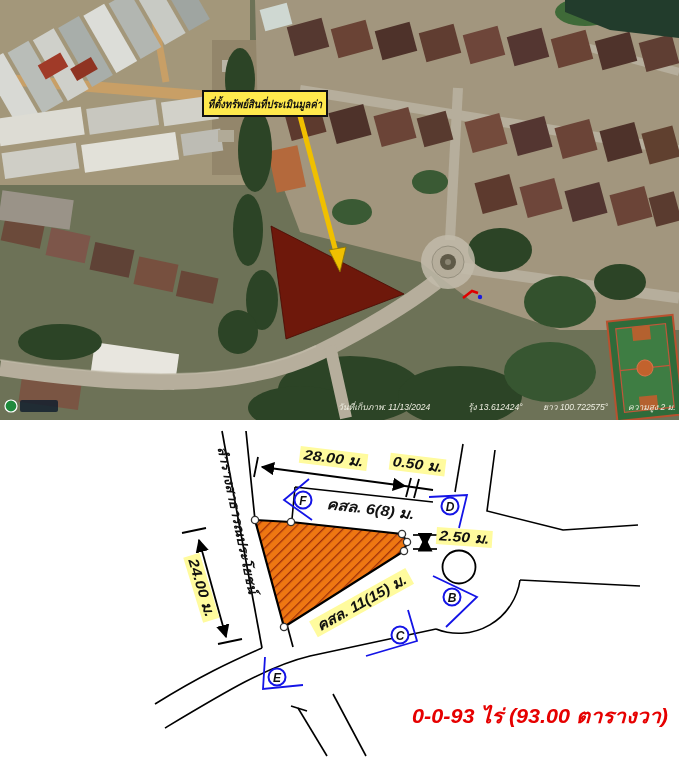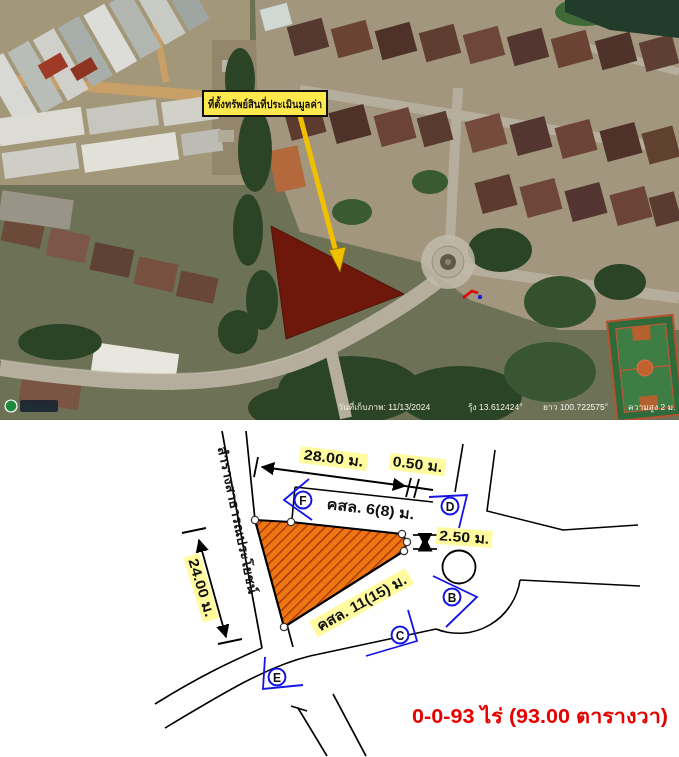--- a/index.html
+++ b/index.html
@@ -1,17 +1,17 @@
 <!DOCTYPE html>
 <html><head>
 <meta charset="utf-8">
 <style>
   html,body{margin:0;padding:0;background:#ffffff;}
   .page{position:relative;width:679px;height:757px;background:#ffffff;overflow:hidden;
-        font-family:"Liberation Sans", sans-serif;}
+        font-family:"Liberation Sans", sans-serif;font-style:italic;}
   .sat{position:absolute;left:0;top:0;}
   .diag{position:absolute;left:0;top:420px;}
   svg text{font-family:"Liberation Sans", sans-serif;}
 </style>
 </head>
 <body>
 
 <div class="page">
 
   <svg class="sat" width="679" height="420" viewBox="0 0 679 420">

